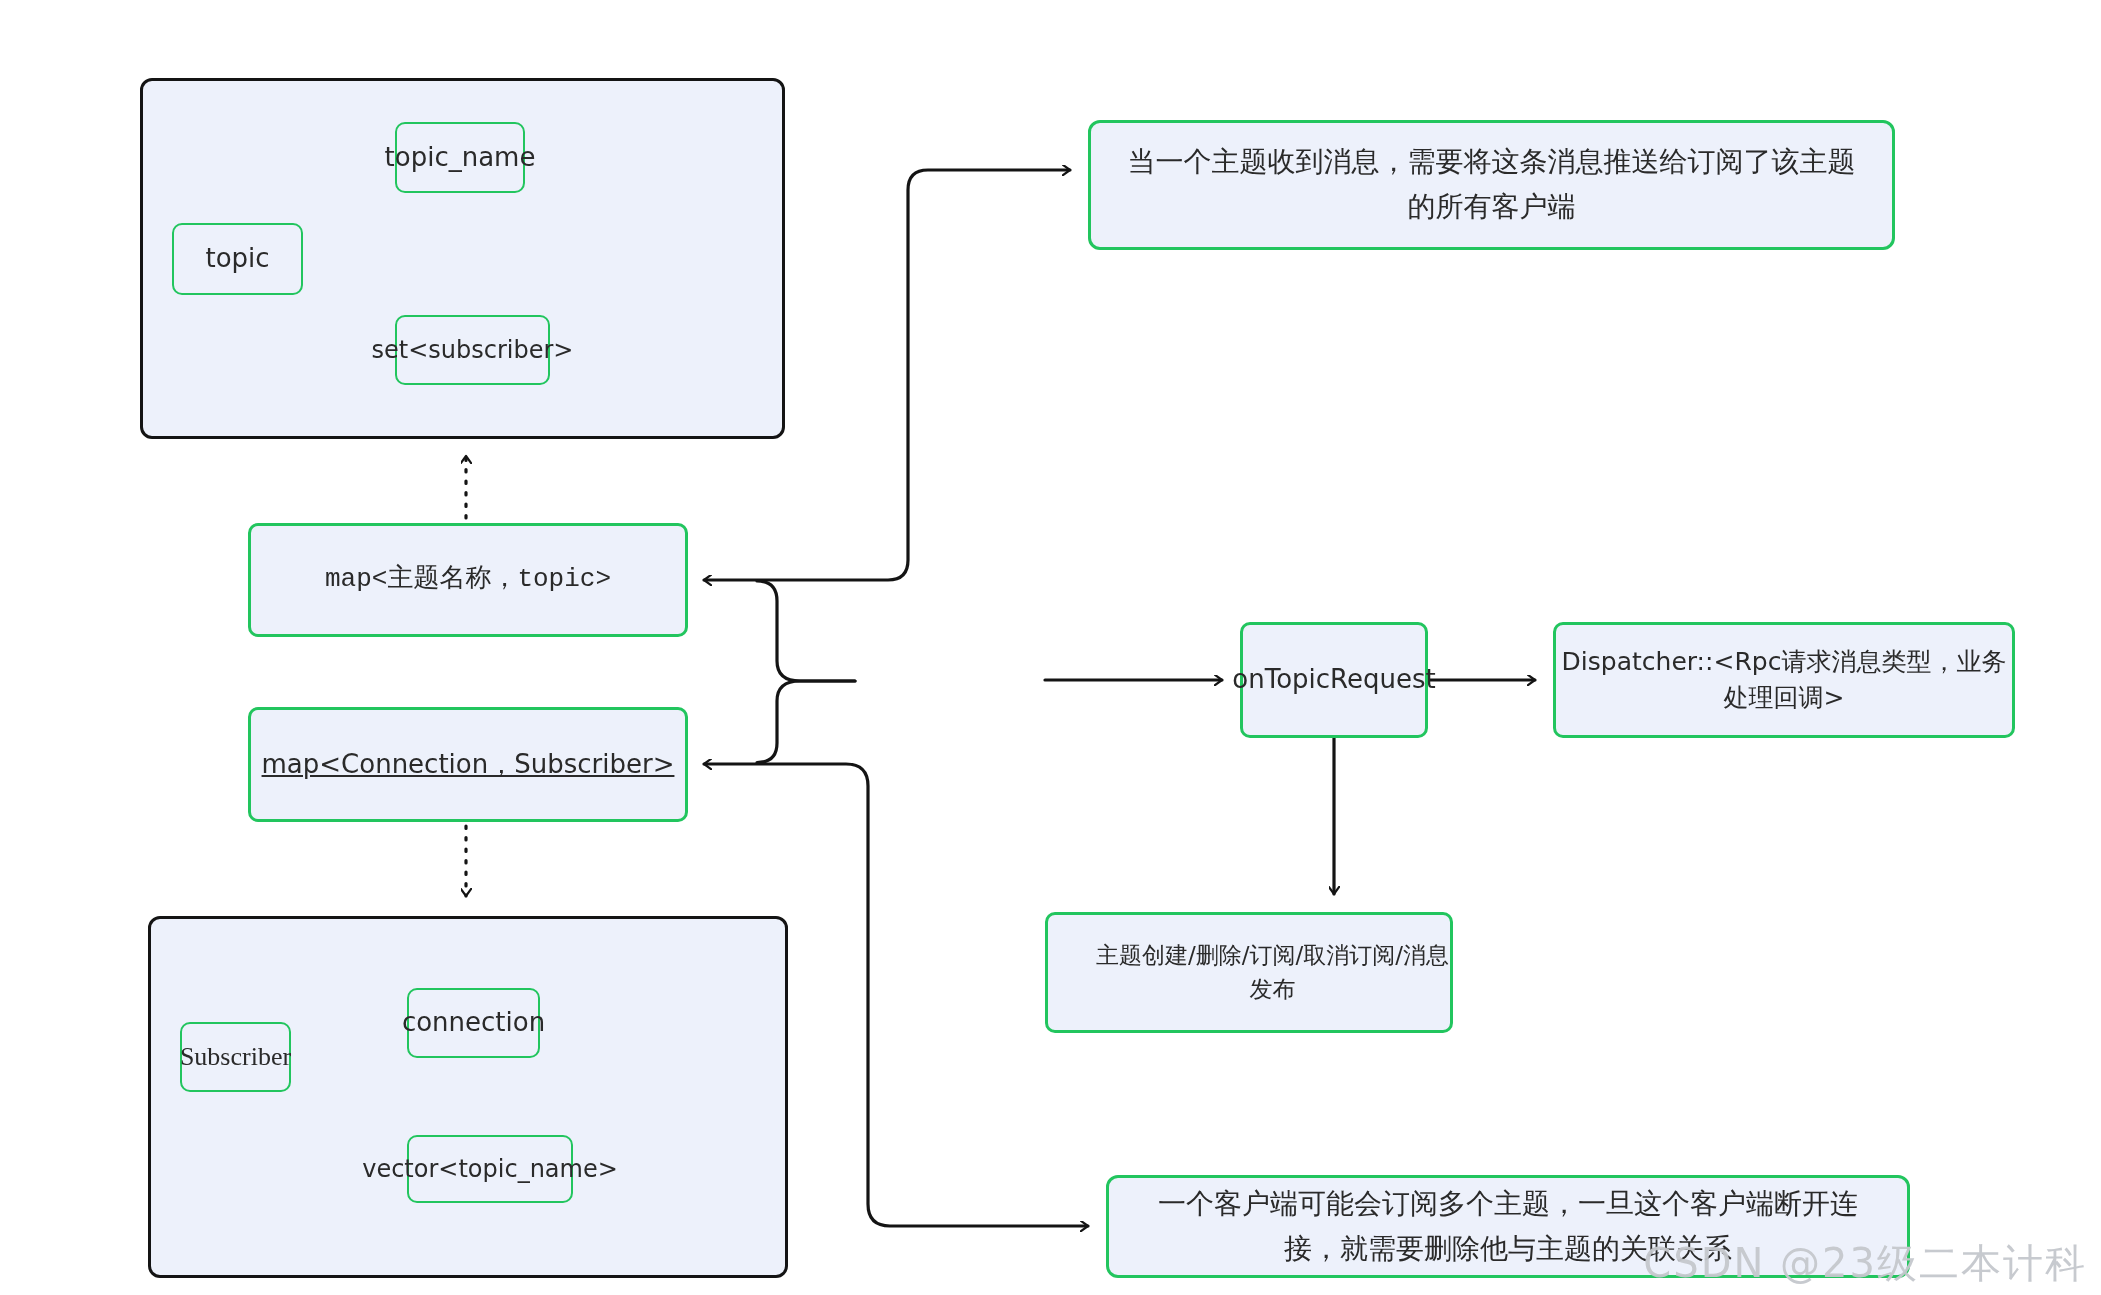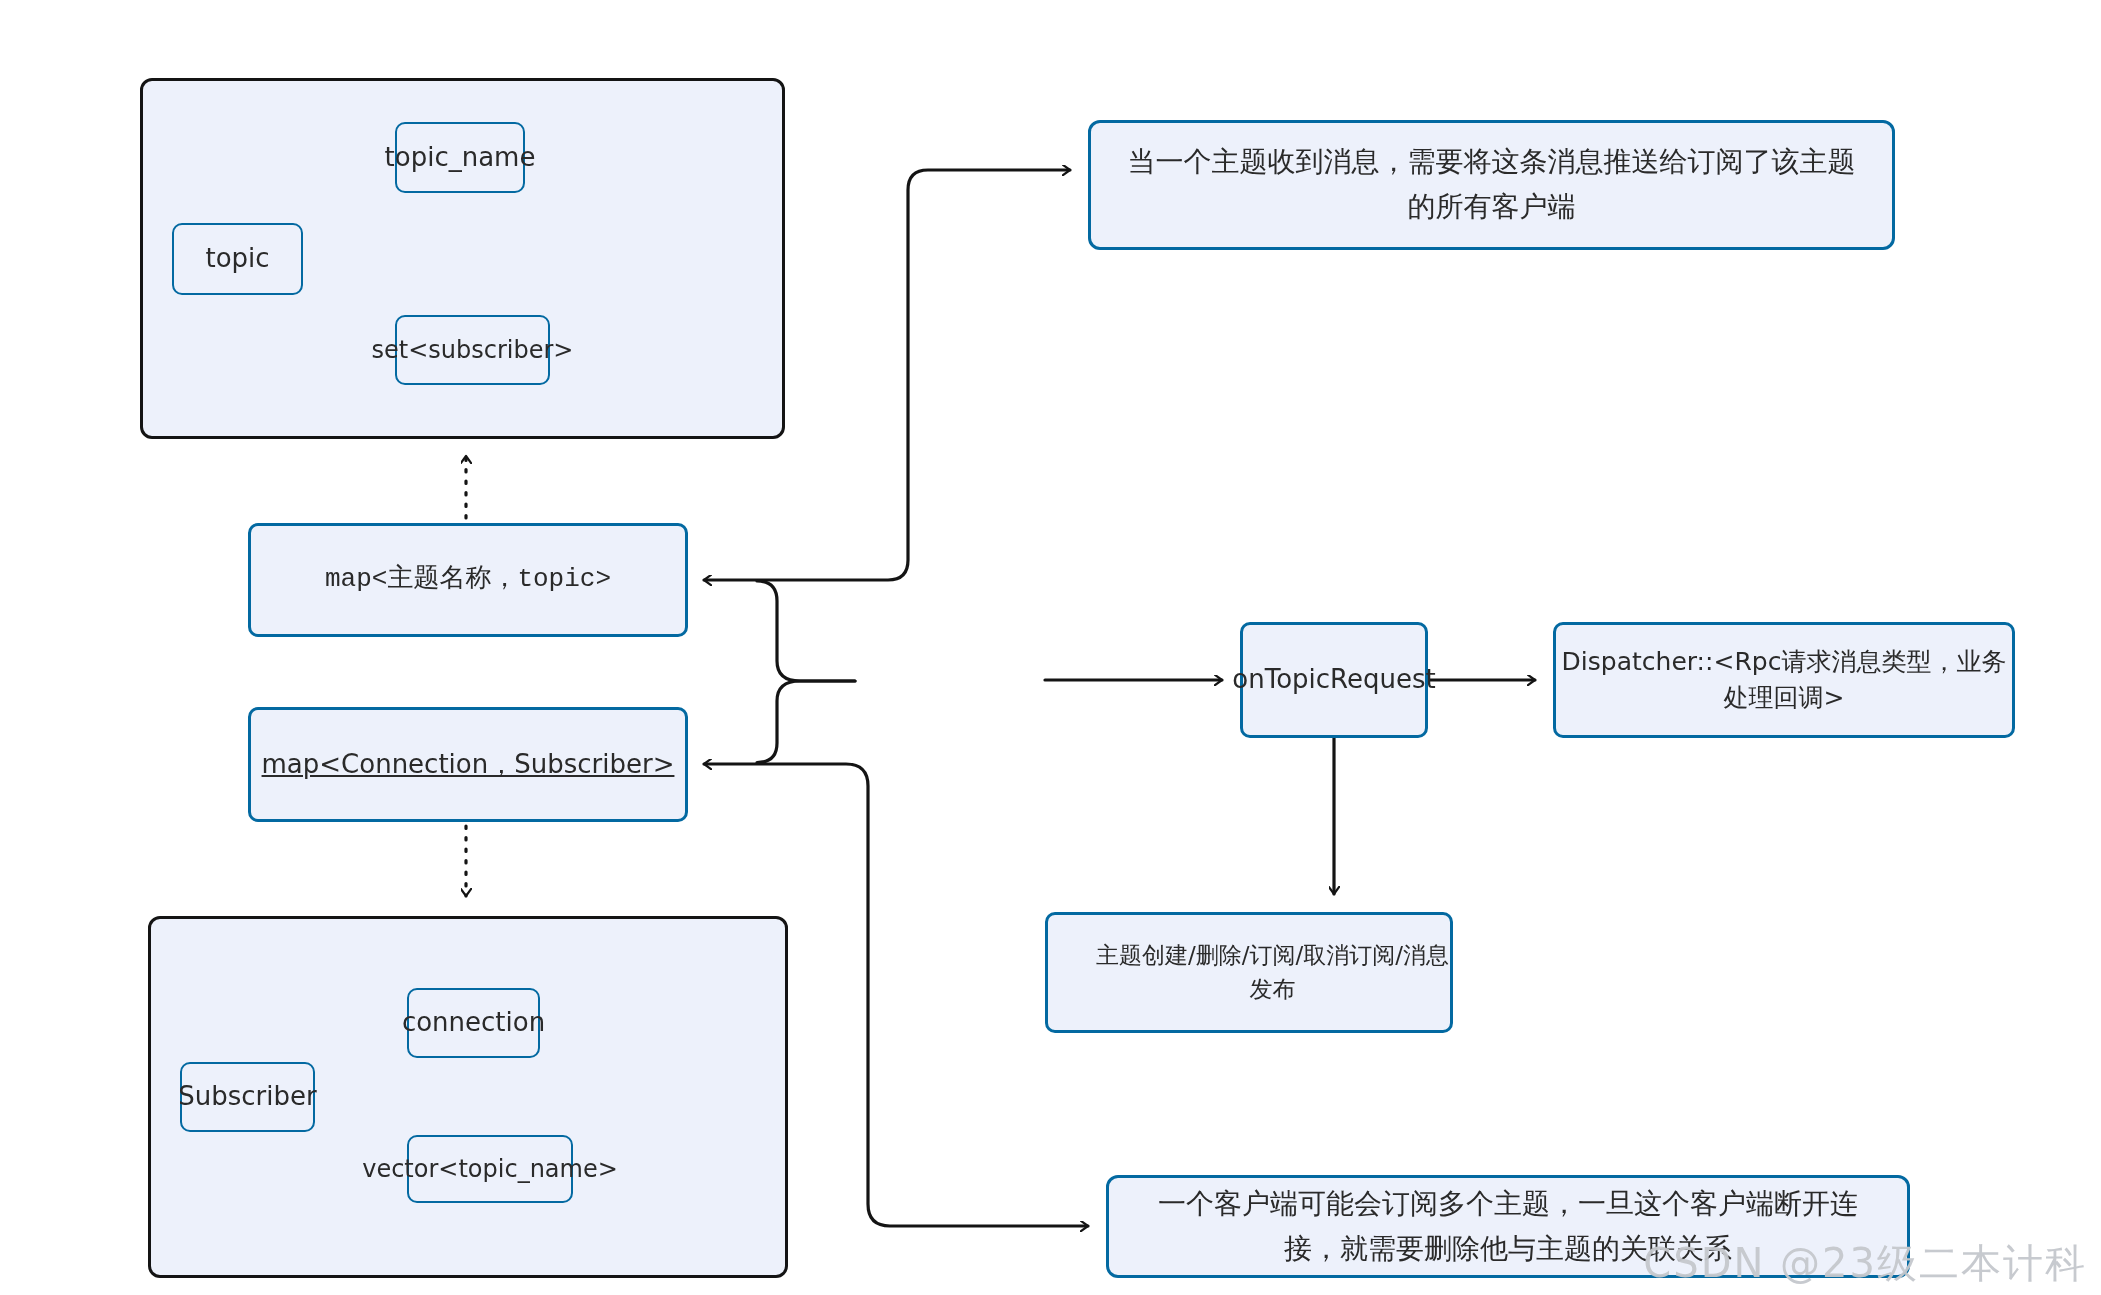--- a/index.html
+++ b/index.html
@@ -3,21 +3,21 @@
 <meta charset="utf-8">
 <style>
   html,body{margin:0;padding:0;background:#ffffff;}
   #canvas{
     position:relative;width:2101px;height:1295px;background:#ffffff;overflow:hidden;
     font-family:"DejaVu Sans","Liberation Sans",sans-serif;
   }
   #wires{position:absolute;left:0;top:0;width:2101px;height:1295px;}
   .node{
     position:absolute;display:flex;align-items:center;justify-content:center;
-    background:#edf1fb;border:3px solid #0369a1;border-radius:10px;
+    background:#edf1fb;border:3px solid #22c55e;border-radius:10px;
     color:#2a2a2a;font-size:26px;text-align:center;box-sizing:border-box;
     line-height:1.45;
   }
   .container-box{
     position:absolute;background:#edf1fb;border:3px solid #141414;border-radius:12px;
     box-sizing:border-box;
   }
   .note{padding:6px 24px;font-size:28px;line-height:1.6;border-radius:12px;}
   .small-text{font-size:23px;}
   .watermark{
@@ -65,21 +65,21 @@
   <div class="container-box" style="left:140px;top:78px;width:645px;height:361px;"></div>
   <div class="node" style="left:395px;top:122px;width:130px;height:71px;border-width:2.5px;">topic_name</div>
   <div class="node" style="left:172px;top:223px;width:131px;height:72px;border-width:2.5px;">topic</div>
   <div class="node" style="left:395px;top:315px;width:155px;height:70px;border-width:2.5px;font-size:24px;">set&lt;subscriber&gt;</div>
 
   <div class="node" style="left:248px;top:523px;width:440px;height:114px;font-family:Liberation Mono, monospace;">map&lt;主题名称，topic&gt;</div>
   <div class="node" style="left:248px;top:707px;width:440px;height:115px;text-decoration:underline;">map&lt;Connection，Subscriber&gt;</div>
 
   <div class="container-box" style="left:148px;top:916px;width:640px;height:362px;"></div>
   <div class="node" style="left:407px;top:988px;width:133px;height:70px;border-width:2.5px;">connection</div>
-  <div class="node" style="left:180px;top:1062px;width:135px;height:70px;border-width:2.5px;">Subscriber</div>
+  <div class="node" style="left:180px;top:1022px;width:111px;height:70px;border-width:2.5px;font-family:Liberation Serif, serif;">Subscriber</div>
   <div class="node" style="left:407px;top:1135px;width:166px;height:68px;border-width:2.5px;font-size:24px;">vector&lt;topic_name&gt;</div>
 
   <div class="node" style="left:1240px;top:622px;width:188px;height:116px;">onTopicRequest</div>
   <div class="node" style="left:1553px;top:622px;width:462px;height:116px;font-size:25px;">Dispatcher::&lt;Rpc请求消息类型，业务处理回调&gt;</div>
 
   <div class="node small-text" style="left:1045px;top:912px;width:408px;height:121px;padding-left:47px;">主题创建/删除/订阅/取消订阅/消息发布</div>
 
   <div class="node note" style="left:1088px;top:120px;width:807px;height:130px;">当一个主题收到消息，需要将这条消息推送给订阅了该主题的所有客户端</div>
   <div class="node note" style="left:1106px;top:1175px;width:804px;height:103px;">一个客户端可能会订阅多个主题，一旦这个客户端断开连接，就需要删除他与主题的关联关系</div>
 

